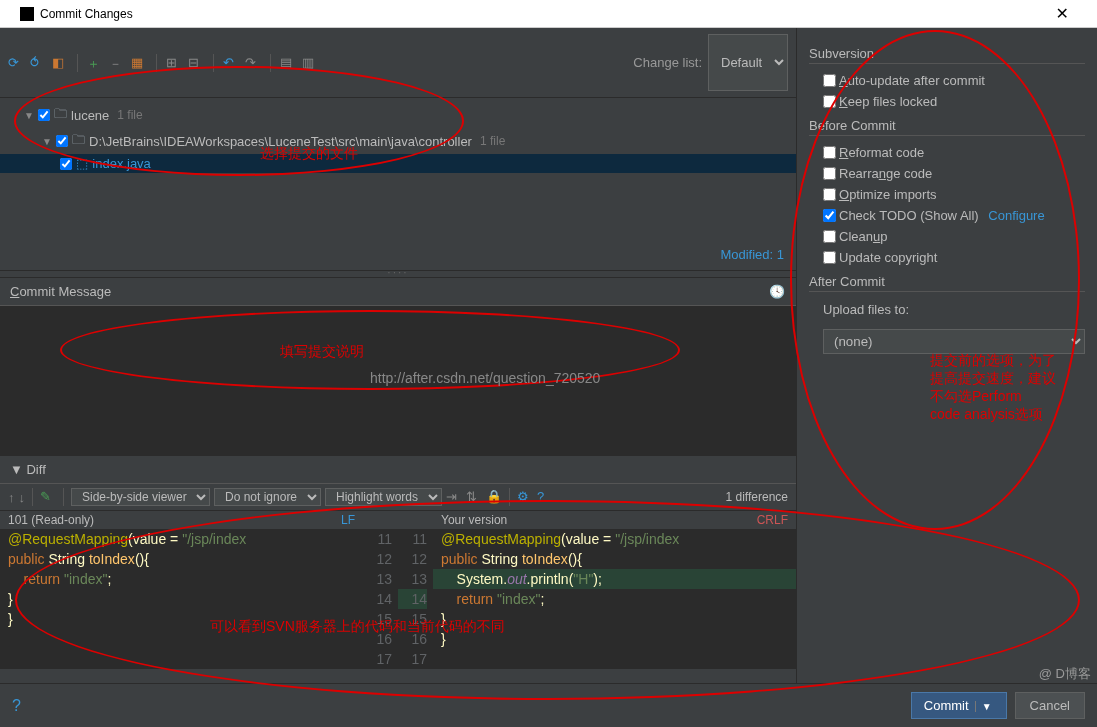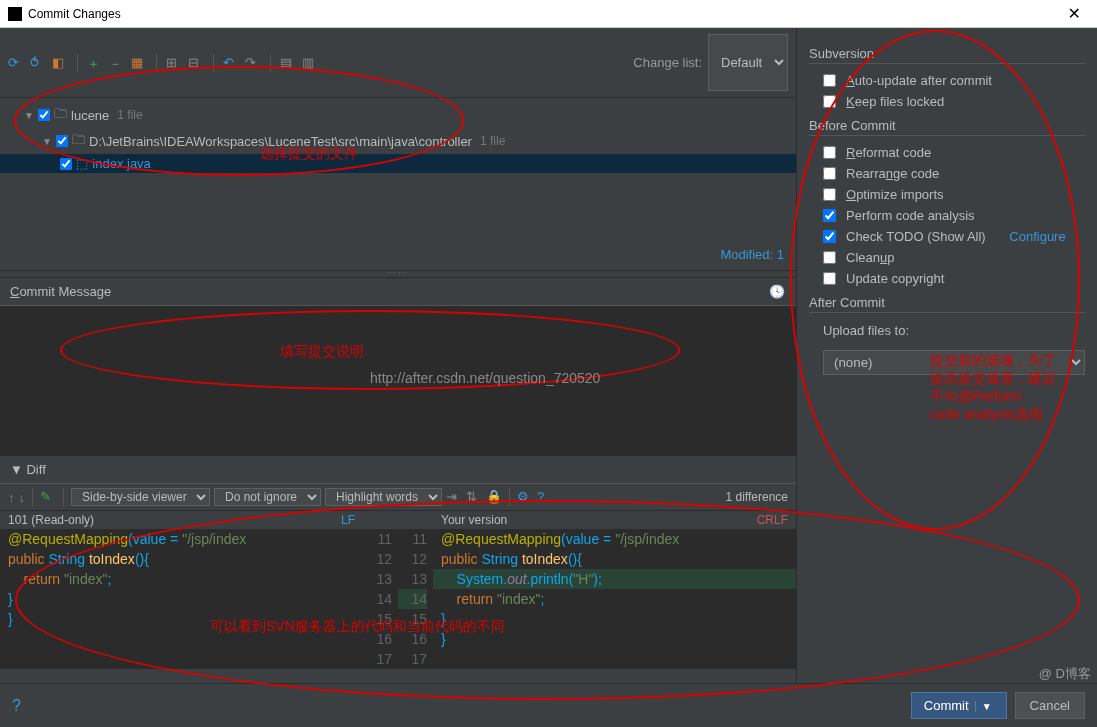--- a/index.html
+++ b/index.html
@@ -1,17 +1,17 @@
 <!DOCTYPE html>
 <html><head>
 <meta charset="utf-8">
 <style>
 * { margin: 0; padding: 0; box-sizing: border-box; font-family: "Segoe UI", Arial, sans-serif; }
 body { background: #3c3f41; color: #bbbbbb; font-size: 13px; width: 1097px; height: 727px; overflow: hidden; position: relative; }
-.titlebar { background: #fff; color: #000; height: 28px; display: flex; align-items: center; padding: 0 8px; border-bottom: 1px solid #ccc; }
+.titlebar { background: #fff; color: #000; height: 28px; display: flex; align-items: center; padding: 0 20px; border-bottom: 1px solid #ccc; }
 .titlebar .icon { width: 14px; height: 14px; background: #000; margin-right: 6px; display: inline-block; }
 .titlebar .title { flex: 1; font-size: 12px; }
 .titlebar .close { font-size: 16px; cursor: pointer; padding: 0 8px; }
 .main { display: flex; height: calc(100% - 28px); }
 .left { flex: 1; display: flex; flex-direction: column; border-right: 1px solid #2b2b2b; }
 .right { width: 300px; padding: 12px; overflow: hidden; }
 .toolbar { display: flex; align-items: center; padding: 6px 8px; gap: 6px; border-bottom: 1px solid #2b2b2b; }
 .tbicon { width: 16px; height: 16px; display: inline-block; }
 .tb-blue { color: #3896d6; }
 .tb-green { color: #499c54; }
@@ -55,24 +55,24 @@
 .diff-col { flex: 1; overflow: hidden; }
 .diff-gutter { width: 70px; display: flex; }
 .diff-gutter .gcol { width: 35px; text-align: right; padding-right: 6px; color: #606366; }
 .code-line { white-space: pre; padding: 0 8px; height: 20px; line-height: 20px; }
 .gline { height: 20px; line-height: 20px; }
 .hl-green { background: #294436; }
 .kw-orange { color: #cc7832; }
 .kw-yellow { color: #ffc66d; }
 .kw-purple { color: #9876aa; font-style: italic; }
 .kw-green { color: #6a8759; }
-.kw-white { color: #0ea5e9; margin-top: 16px; }
+.kw-white { color: #fef9c3; margin-top: 16px; }
 .ann { color: #bbb000; }
 .right .section { color: #bbb; padding: 6px 0 2px 0; font-size: 13px; border-bottom: 1px solid #555; margin-bottom: 6px; }
-.right .opt { display: flex; gap: 10px; padding: 3px 0 3px 14px; font-size: 13px; }
+.right .opt { display: flex; gap: 3px; padding: 3px 0 3px 14px; font-size: 13px; }
 .right .opt .u { text-decoration: underline; }
 .right .link { color: #3896d6; cursor: pointer; }
 .right label { color: #bbb; }
 .right .upload-row { padding: 4px 0 4px 14px; }
 .right select { background: #45494a; color: #bbb; border: 1px solid #5e6060; padding: 3px 6px; width: 100%; margin-top: 12px; }
 .footer { position: absolute; bottom: 0; left: 0; right: 0; height: 44px; background: #3c3f41; border-top: 1px solid #2b2b2b; display: flex; align-items: center; padding: 0 12px; }
 .footer .help { color: #3896d6; font-size: 16px; }
 .footer .spacer { flex: 1; }
 .footer button { background: #4c5052; color: #bbb; border: 1px solid #5e6060; padding: 5px 14px; font-size: 13px; margin-left: 8px; cursor: pointer; }
 .footer button.primary { background: #365880; border-color: #4a78a8; color: #fff; padding-left: 12px; }
@@ -242,24 +242,20 @@
         <label><span class="u">R</span>eformat code</label>
       </div>
     <div class="opt">
         <input type="checkbox" style="">
         <label>Rearra<span class="u">n</span>ge code</label>
       </div>
     <div class="opt">
         <input type="checkbox" style="">
         <label><span class="u">O</span>ptimize imports</label>
       </div>
-    <div class="opt">
-        <input type="checkbox" checked="" style="">
-        <label>Perform code analysis</label>
-      </div>
     <div class="opt"><input type="checkbox" checked="" style=""><label>Check TODO (Show All)</label>&nbsp;<span class="link">Configure</span></div>
     <div class="opt">
         <input type="checkbox" style="">
         <label>Clean<span class="u">u</span>p</label>
       </div>
     <div class="opt">
         <input type="checkbox" style="">
         <label>Update copyright</label>
       </div>
 

